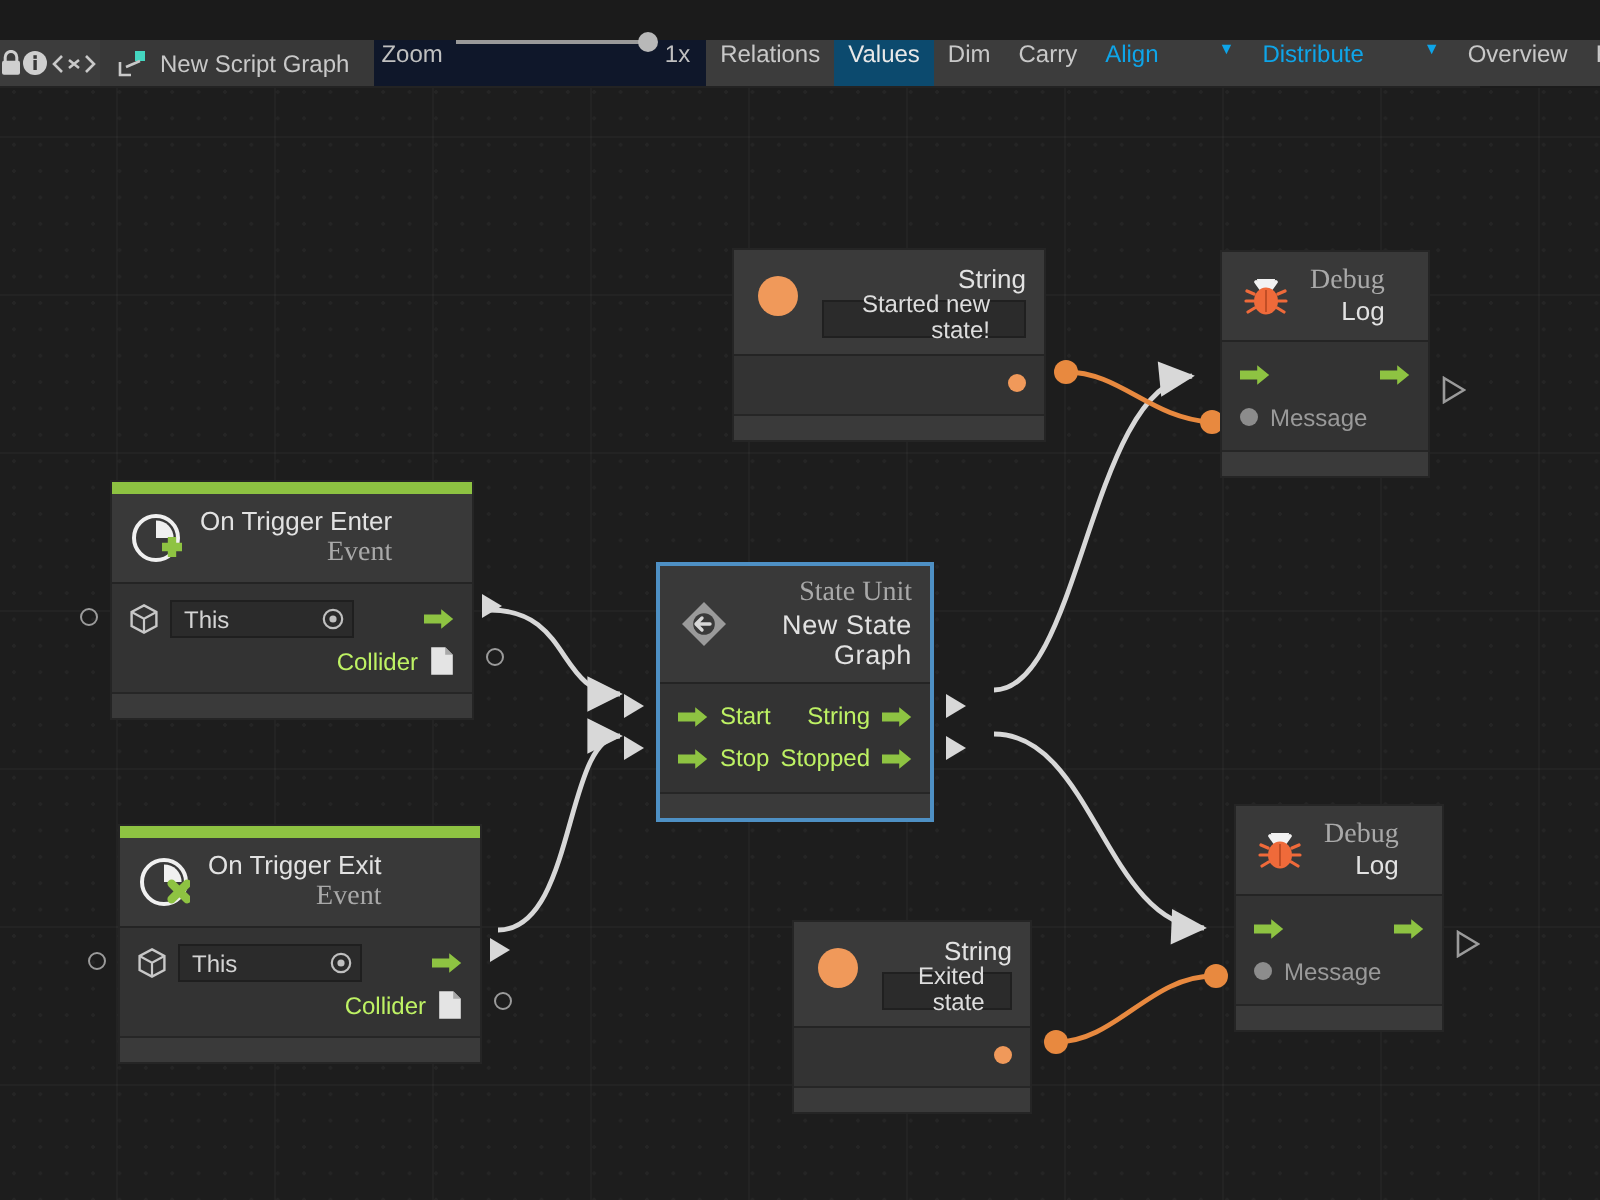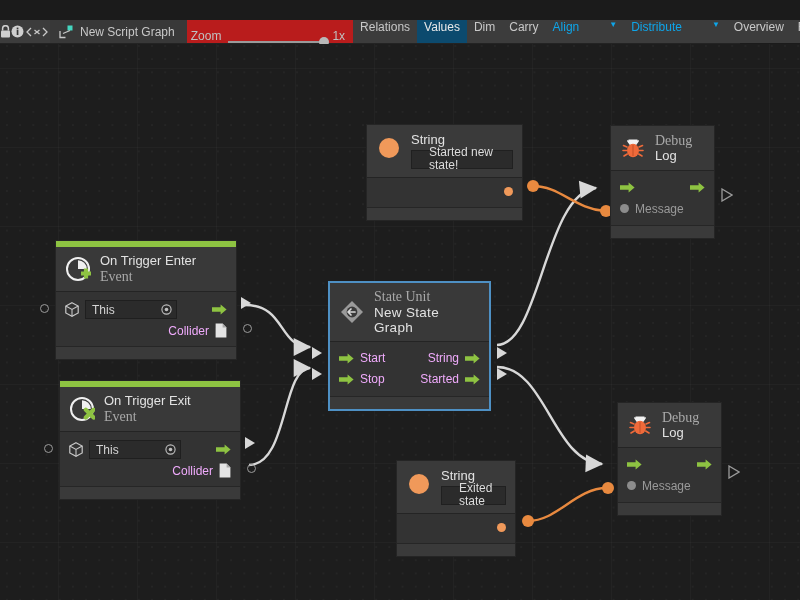--- a/index.html
+++ b/index.html
@@ -50,22 +50,22 @@
     padding:0 7px; display:flex; align-items:flex-start; justify-content:center;
     background:#3c3c3c; color:#c8c8c8; white-space:nowrap; font-size:12px;
   }
   .tb-btn.active { background:#0c4a6e; color:#e8e8e8; }
   .tb-btn.dim { color:#0ea5e9;gap:26px; }
   #tb-graphname {
     display:flex; align-items:center; gap:7px; padding:0 12px 0 9px;
     background:#383838; color:#c8c8c8; white-space:nowrap;
   }
   #tb-zoom {
-    display:flex; align-items:flex-end; gap:7px; padding:0 8px 0 4px;
-    background:#b91c1c; color:#c0c0c0; white-space:nowrap;
+    display:flex; align-items:flex-start; gap:7px; padding:0 8px 0 4px;
+    background:#0f172a; color:#c0c0c0; white-space:nowrap;
   }
   .slider-track {
     width:97px; height:2px; background:#9a9a9a; position:relative;
   }
   .slider-knob {
     position:absolute; right:-4px; top:-4px;
     width:10px; height:10px; border-radius:50%; background:#b8b8b8;
   }
   .caret { display:inline-block; margin-left:4px; font-size:8px; line-height:1; transform:translateY(1px); }
 
@@ -82,20 +82,21 @@
     overflow:hidden;
   }
   #wires { position:absolute; left:0; top:0; width:800px; height:556px; pointer-events:none; }
 
   
   .node {
     position:absolute;
     background:#333333;
     border:1px solid #252525;
     color:#d2d2d2;
+    text-align:right;
   }
   .node.selected { border:1px solid #4e90c4; box-shadow:0 0 0 1px #4e90c4; }
   .node-accent { height:6px; width:100%; background:#8ec342; }
   .node-head {
     display:flex; align-items:center; gap:9px;
     padding:7px 9px 7px 9px;
     background:#393939;
     border-bottom:1px solid #242424;
   }
   .node-head.plain { background:#3a3a3a; }
@@ -103,21 +104,21 @@
   .node-titles { display:flex; flex-direction:column; line-height:1.12; min-width:0; }
   .node-sub { font-size:14px; color:#a9a9a9;font-family:Liberation Serif, serif; }
   .node-main { font-size:13px; color:#e2e2e2; }
   .node-main.big { font-size:13.5px; letter-spacing:0.3px; }
   .node-body { padding:6px 9px 6px 9px; background:#333333; position:relative; }
   .node-foot { height:13px; background:#3a3a3a; border-top:1px solid #262626; }
 
   .row { display:flex; align-items:center; justify-content:space-between; min-height:21px; }
   .row-left { display:flex; align-items:center; gap:6px; }
   .row-right { display:flex; align-items:center; gap:6px; }
-  .port-label { font-size:12px; color:#f0abfc; }
+  .port-label { font-size:12px; color:#bef264; }
   .port-label.dim { color:#9a9a9a; }
 
   .flow-arrow { width:15px; height:11px; display:block; }
   .obj-icon { width:14px; height:15px; display:block; }
   .doc-icon { width:12px; height:15px; display:block; }
 
   .value-field {
     display:flex; align-items:center; justify-content:space-between;
     background:#2b2b2b; border:1px solid #1f1f1f;
     height:19px; padding:0 4px 0 6px; min-width:92px;
@@ -344,21 +345,21 @@
         </div>
       </div>
       <div class="node-foot"></div>
       <svg class="out-tri" style="right:-16px; top:55px;" viewBox="0 0 12 14">
         <path d="M1,1 L11,7 L1,13 Z" fill="#d8d8d8"></path>
       </svg>
       <span class="in-circle" style="left:-16px; top:63px;"></span>
       <span class="in-circle" style="right:-16px; top:83px;"></span>
     </div>
 
-    <div class="node" style="left:59px; top:336px; width:182px;">
+    <div class="node" style="left:59px; top:368px; width:182px;">
       <div class="node-accent"></div>
       <div class="node-head">
         <svg class="node-icon" viewBox="0 0 26 26">
           <path d="M13 2 A11 11 0 1 0 13 24 A11 11 0 0 0 13 2 Z" fill="none" stroke="#f0f0f0" stroke-width="2"></path>
           <path d="M13 4.2 L13 13 L21.8 13 A8.8 8.8 0 0 0 13 4.2 Z" fill="#f0f0f0"></path>
           <path d="M16.8 13.8 L24.6 21.6 M24.6 13.8 L16.8 21.6" stroke="#8ec342" stroke-width="4.2" fill="none" stroke-linecap="round"></path>
         </svg>
         <div class="node-titles">
           <span class="node-main">On Trigger Exit</span>
           <span class="node-sub">Event</span>
@@ -394,21 +395,21 @@
         </div>
       </div>
       <div class="node-foot"></div>
       <svg class="out-tri" style="right:-16px; top:55px;" viewBox="0 0 12 14">
         <path d="M1,1 L11,7 L1,13 Z" fill="#d8d8d8"></path>
       </svg>
       <span class="in-circle" style="left:-16px; top:63px;"></span>
       <span class="in-circle" style="right:-16px; top:83px;"></span>
     </div>
 
-    <div class="node selected" style="left:329px; top:238px; width:161px;">
+    <div class="node selected" style="left:329px; top:238px; width:137px;">
       <div class="node-head" style="padding:6px 9px;">
         <svg class="node-icon" viewBox="0 0 26 26">
           <path d="M13 2 L24 13 L13 24 L2 13 Z" fill="#9a9a9a"></path>
           <circle cx="13" cy="13" r="5.4" fill="#3a3a3a"></circle>
           <path d="M16 13 H9.6 M12 10 L9 13 L12 16" stroke="#d8d8d8" stroke-width="1.7" fill="none" stroke-linecap="round" stroke-linejoin="round"></path>
         </svg>
         <div class="node-titles">
           <span class="node-sub">State Unit</span>
           <span class="node-main big">New  State  Graph</span>
         </div>
@@ -429,21 +430,21 @@
           </div>
         </div>
         <div class="row">
           <div class="row-left">
             <svg class="flow-arrow" viewBox="0 0 15 11">
               <path d="M0 3.2 H8.6 V0.6 L14.6 5.5 L8.6 10.4 V7.8 H0 Z" fill="#8ec342"></path>
             </svg>
             <span class="port-label">Stop</span>
           </div>
           <div class="row-right">
-            <span class="port-label">Started</span>
+            <span class="port-label">Stopped</span>
             <svg class="flow-arrow" viewBox="0 0 15 11">
               <path d="M0 3.2 H8.6 V0.6 L14.6 5.5 L8.6 10.4 V7.8 H0 Z" fill="#8ec342"></path>
             </svg>
           </div>
         </div>
       </div>
       <div class="node-foot"></div>
       <svg class="out-tri" style="left:-19px; top:63px;" viewBox="0 0 12 14">
         <path d="M1,1 L11,7 L1,13 Z" fill="#d8d8d8"></path>
       </svg>

